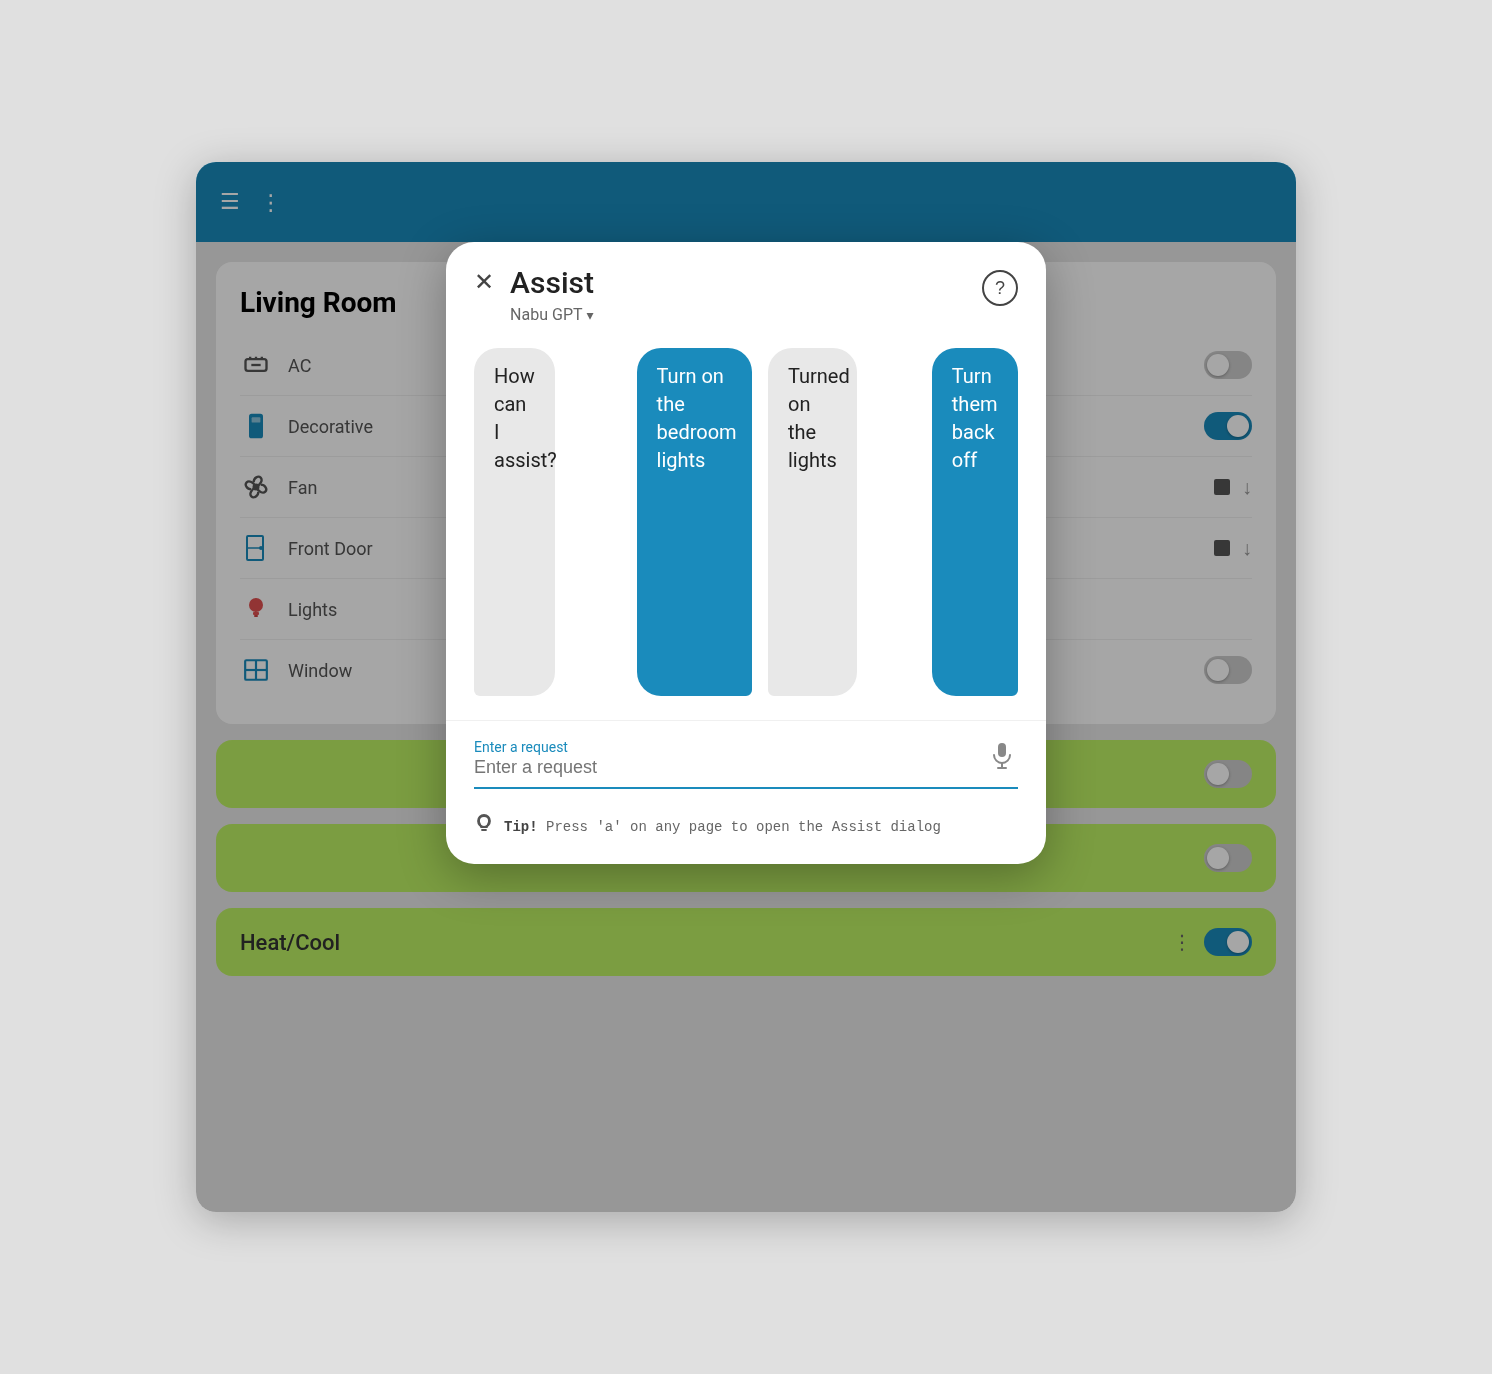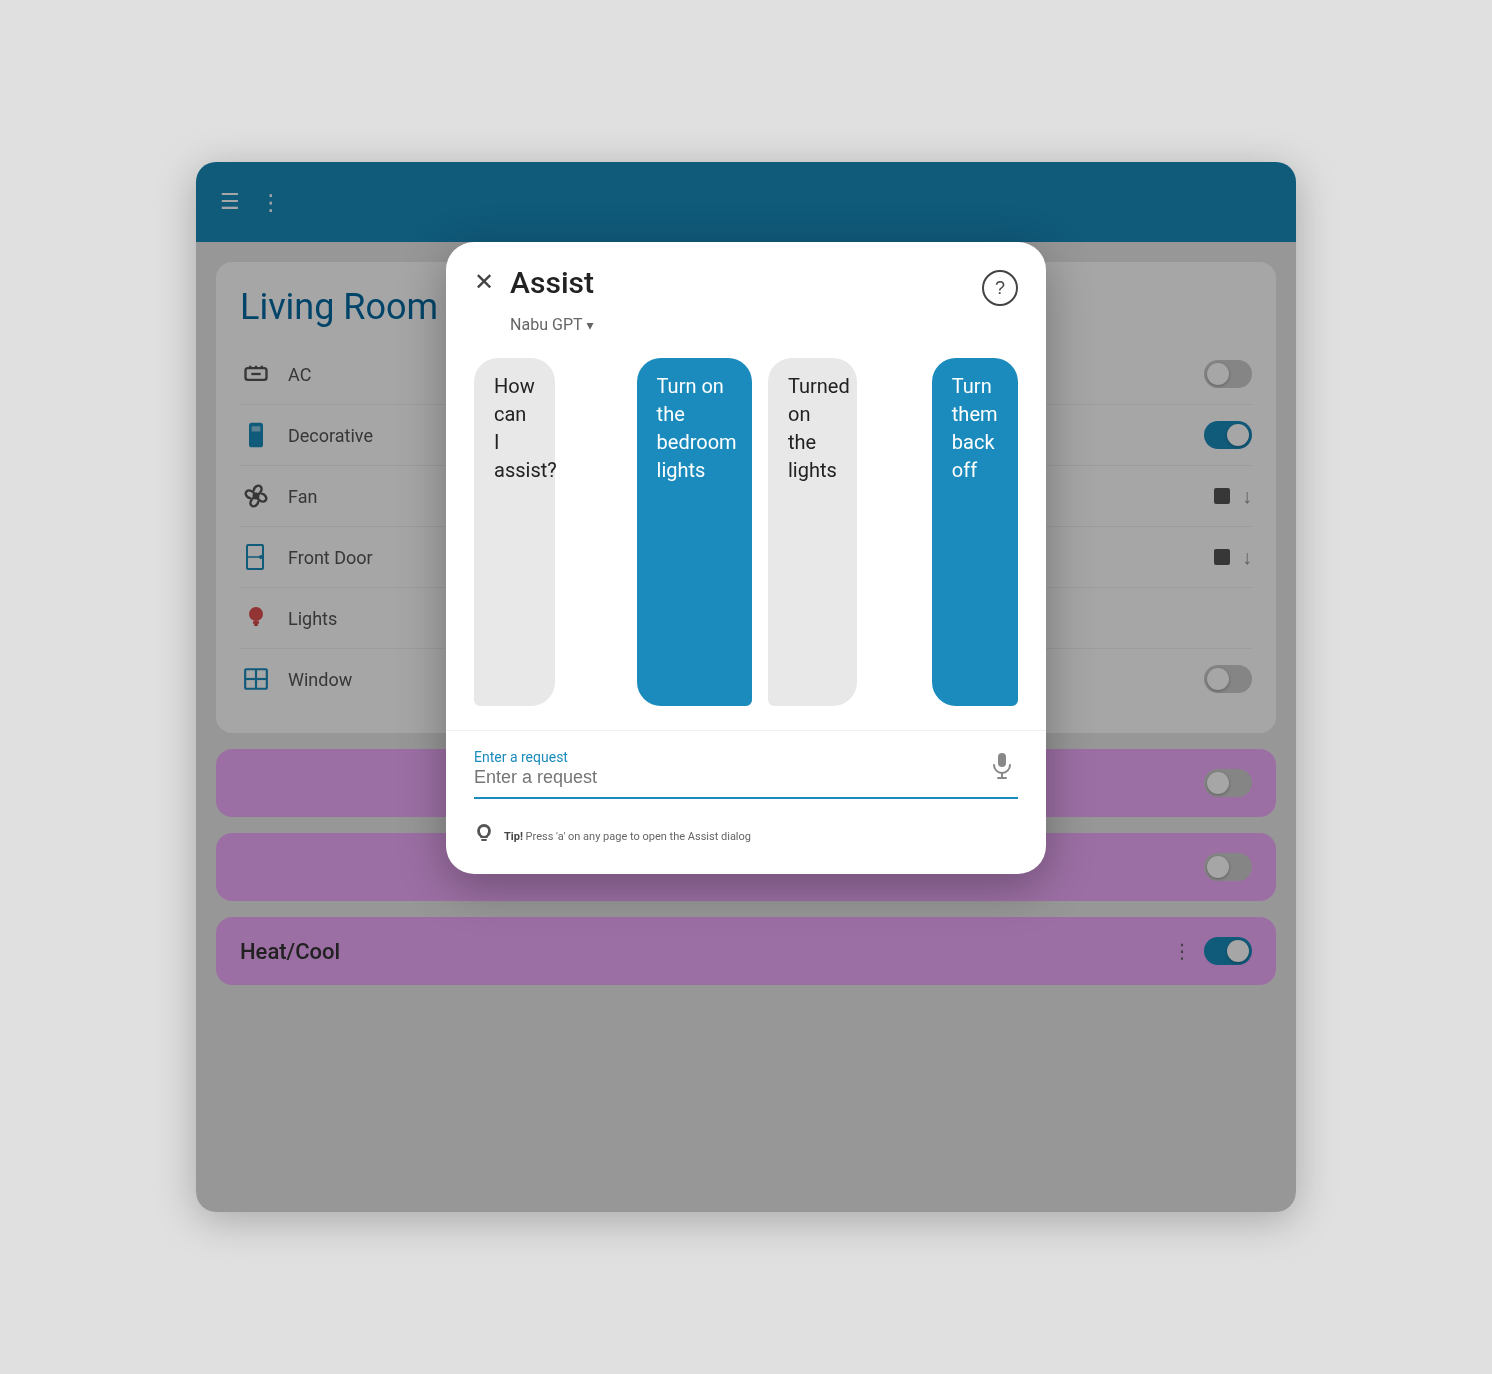--- a/index.html
+++ b/index.html
@@ -65,23 +65,23 @@
     
     .bg-card {
       background: white;
       border-radius: 16px;
       padding: 24px;
       margin-bottom: 16px;
       position: relative;
     }
 
     .bg-card-title {
-      font-size: 36px;
-      font-weight: 400;
-      color: #0369a1;
+      font-size: 28px;
+      font-weight: 700;
+      color: #000000;
       margin-bottom: 16px;
     }
 
     .bg-device-list {
       list-style: none;
     }
 
     .bg-device-item {
       display: flex;
       align-items: center;
@@ -179,21 +179,21 @@
     }
 
     
     .bottom-cards {
       display: flex;
       gap: 16px;
       flex-direction: column;
     }
 
     .bottom-card {
-      background: #f0abfc;
+      background: #bef264;
       border-radius: 16px;
       padding: 20px 24px;
       display: flex;
       align-items: center;
       justify-content: space-between;
     }
 
     
     .overlay-backdrop {
       position: absolute;
@@ -248,21 +248,21 @@
       font-size: 30px;
       font-weight: 500;
       color: #222;
       line-height: 1.1;
     }
 
     .assist-subtitle {
       display: flex;
       align-items: center;
       gap: 4px;
-      margin-top: 16px;
+      margin-top: 6px;
     }
 
     .assist-subtitle-text {
       font-size: 16px;
       color: #666;
     }
 
     .assist-subtitle-chevron {
       font-size: 14px;
       color: #666;
@@ -385,22 +385,23 @@
       gap: 10px;
       padding: 16px 28px 24px 28px;
     }
 
     .tip-bulb-icon {
       font-size: 20px;
       color: #444;
     }
 
     .tip-text {
-      font-size: 11px;
+      font-size: 14px;
       color: #666;
+      font-family: Liberation Mono, monospace;
     }
 
     .tip-bold {
       font-weight: 700;
       color: #444;
     }
 
     
     .right-controls {
       display: flex;

